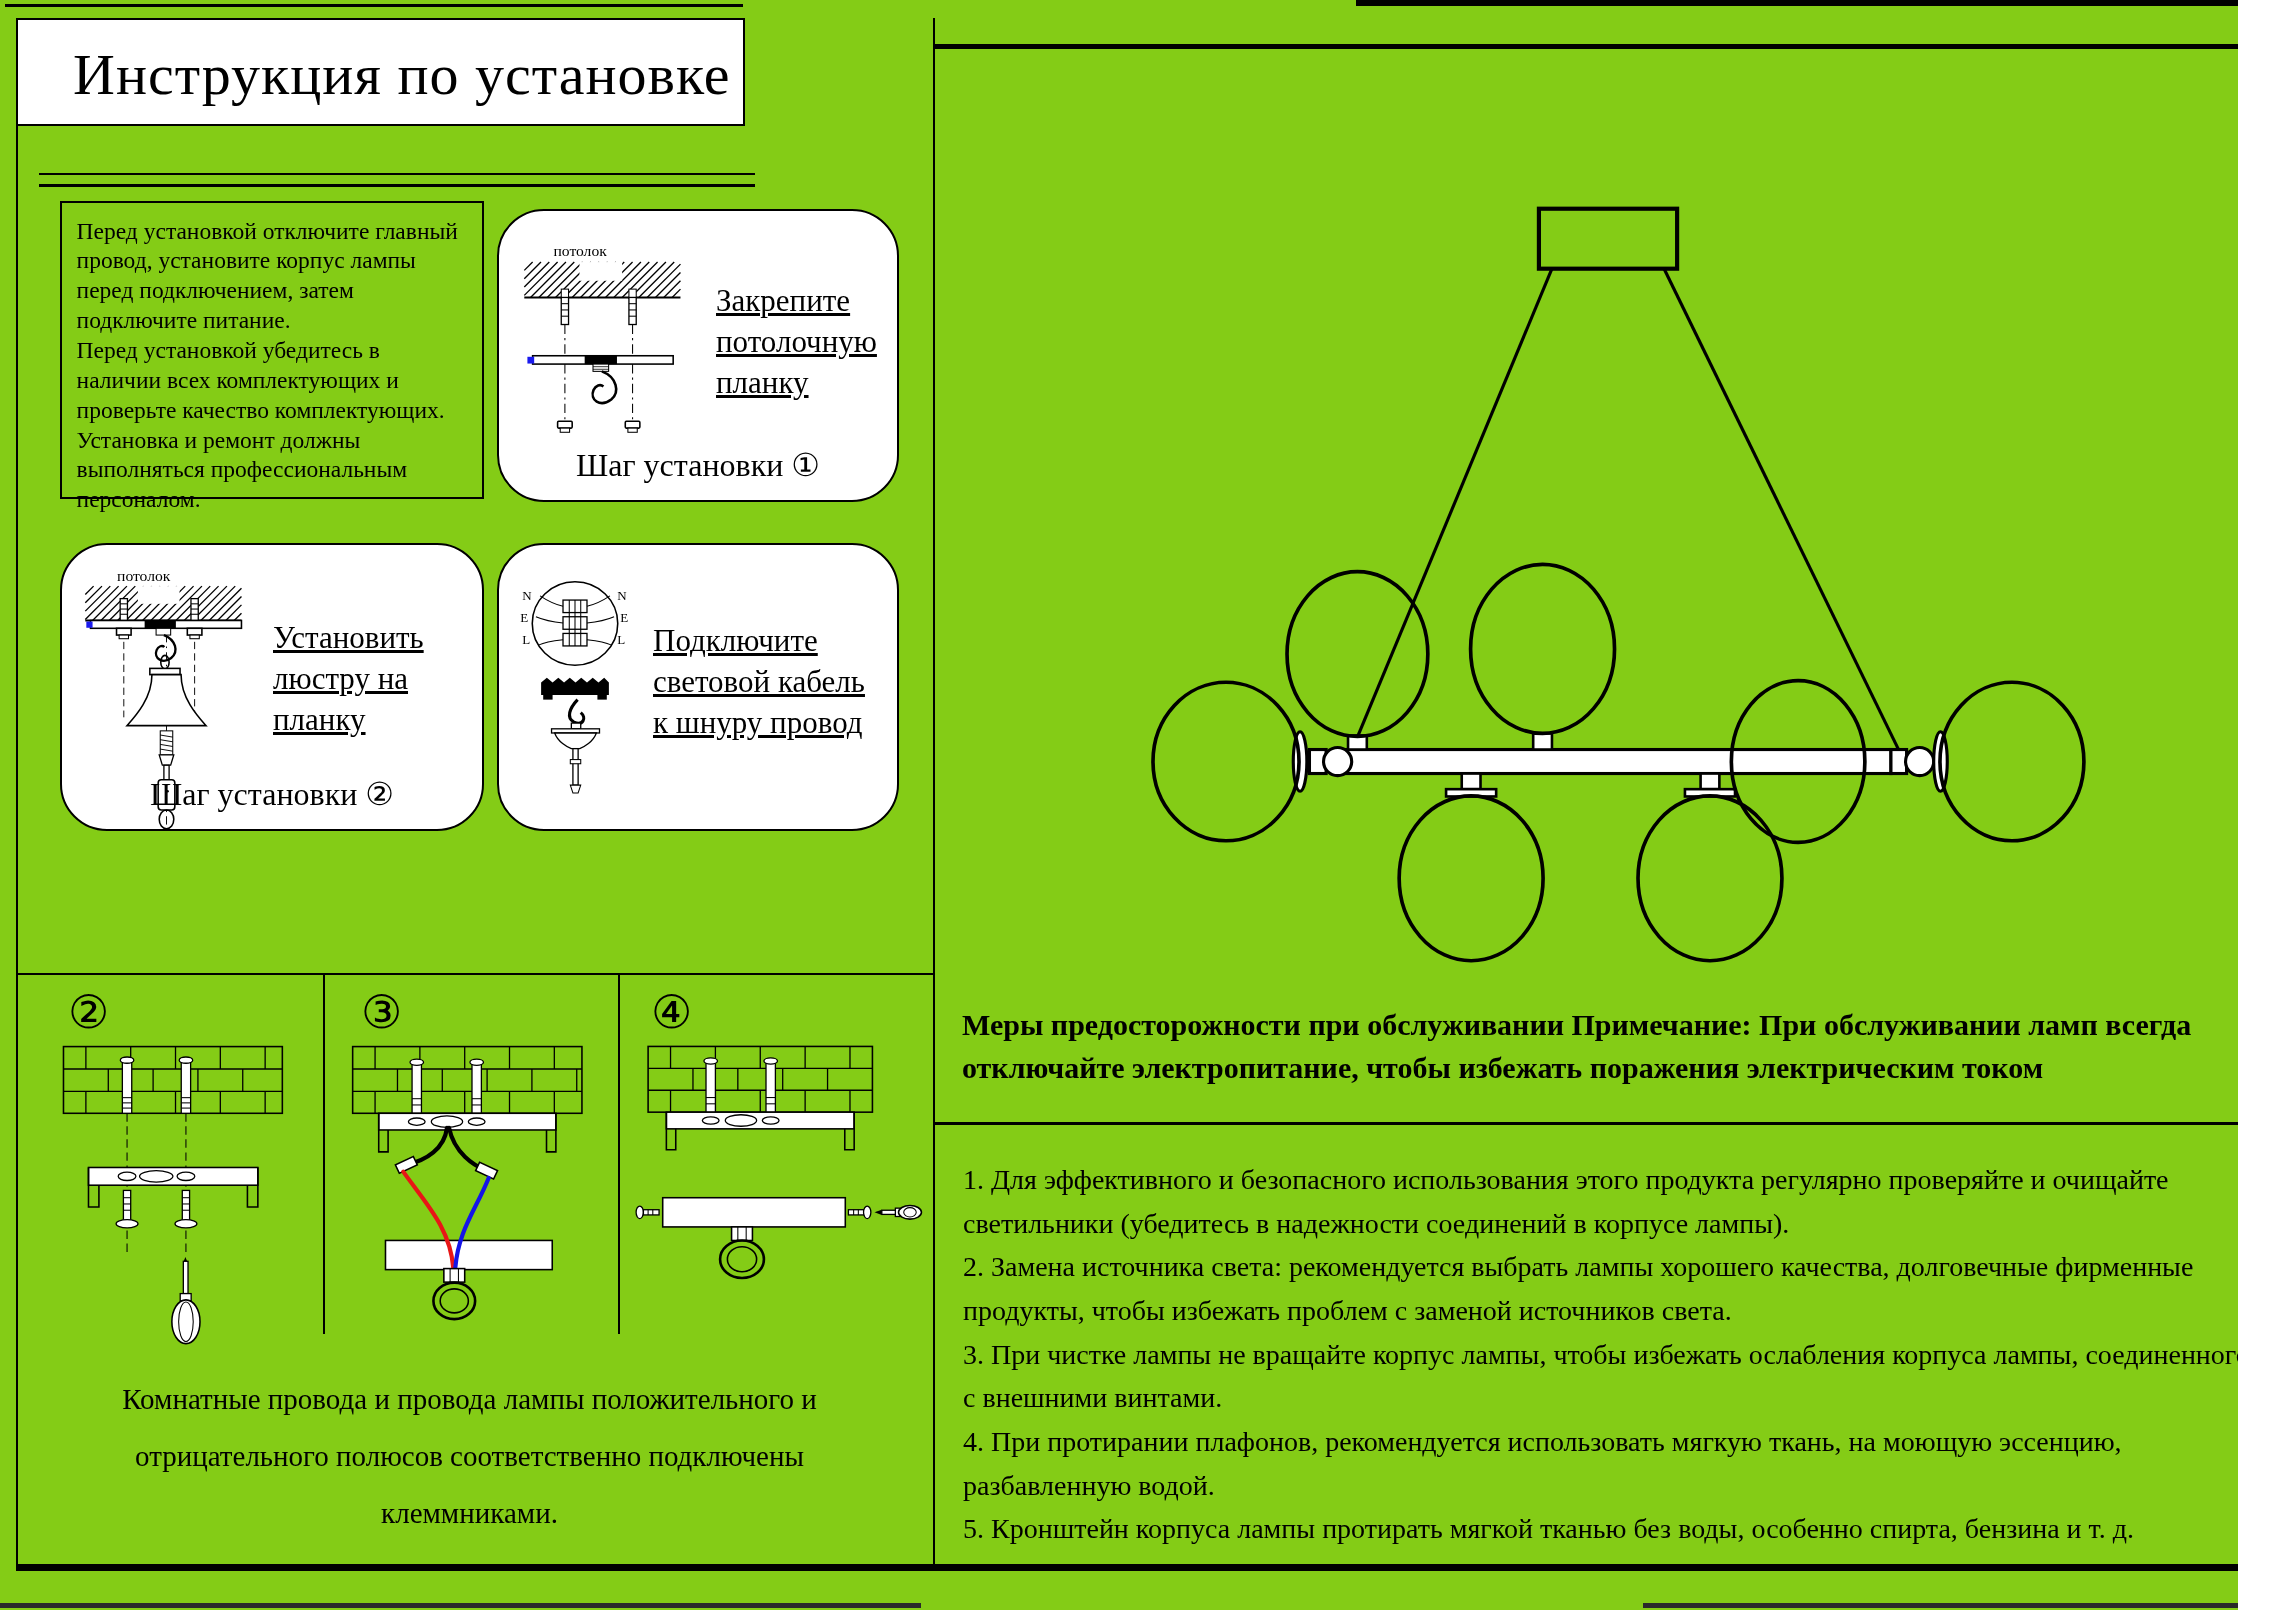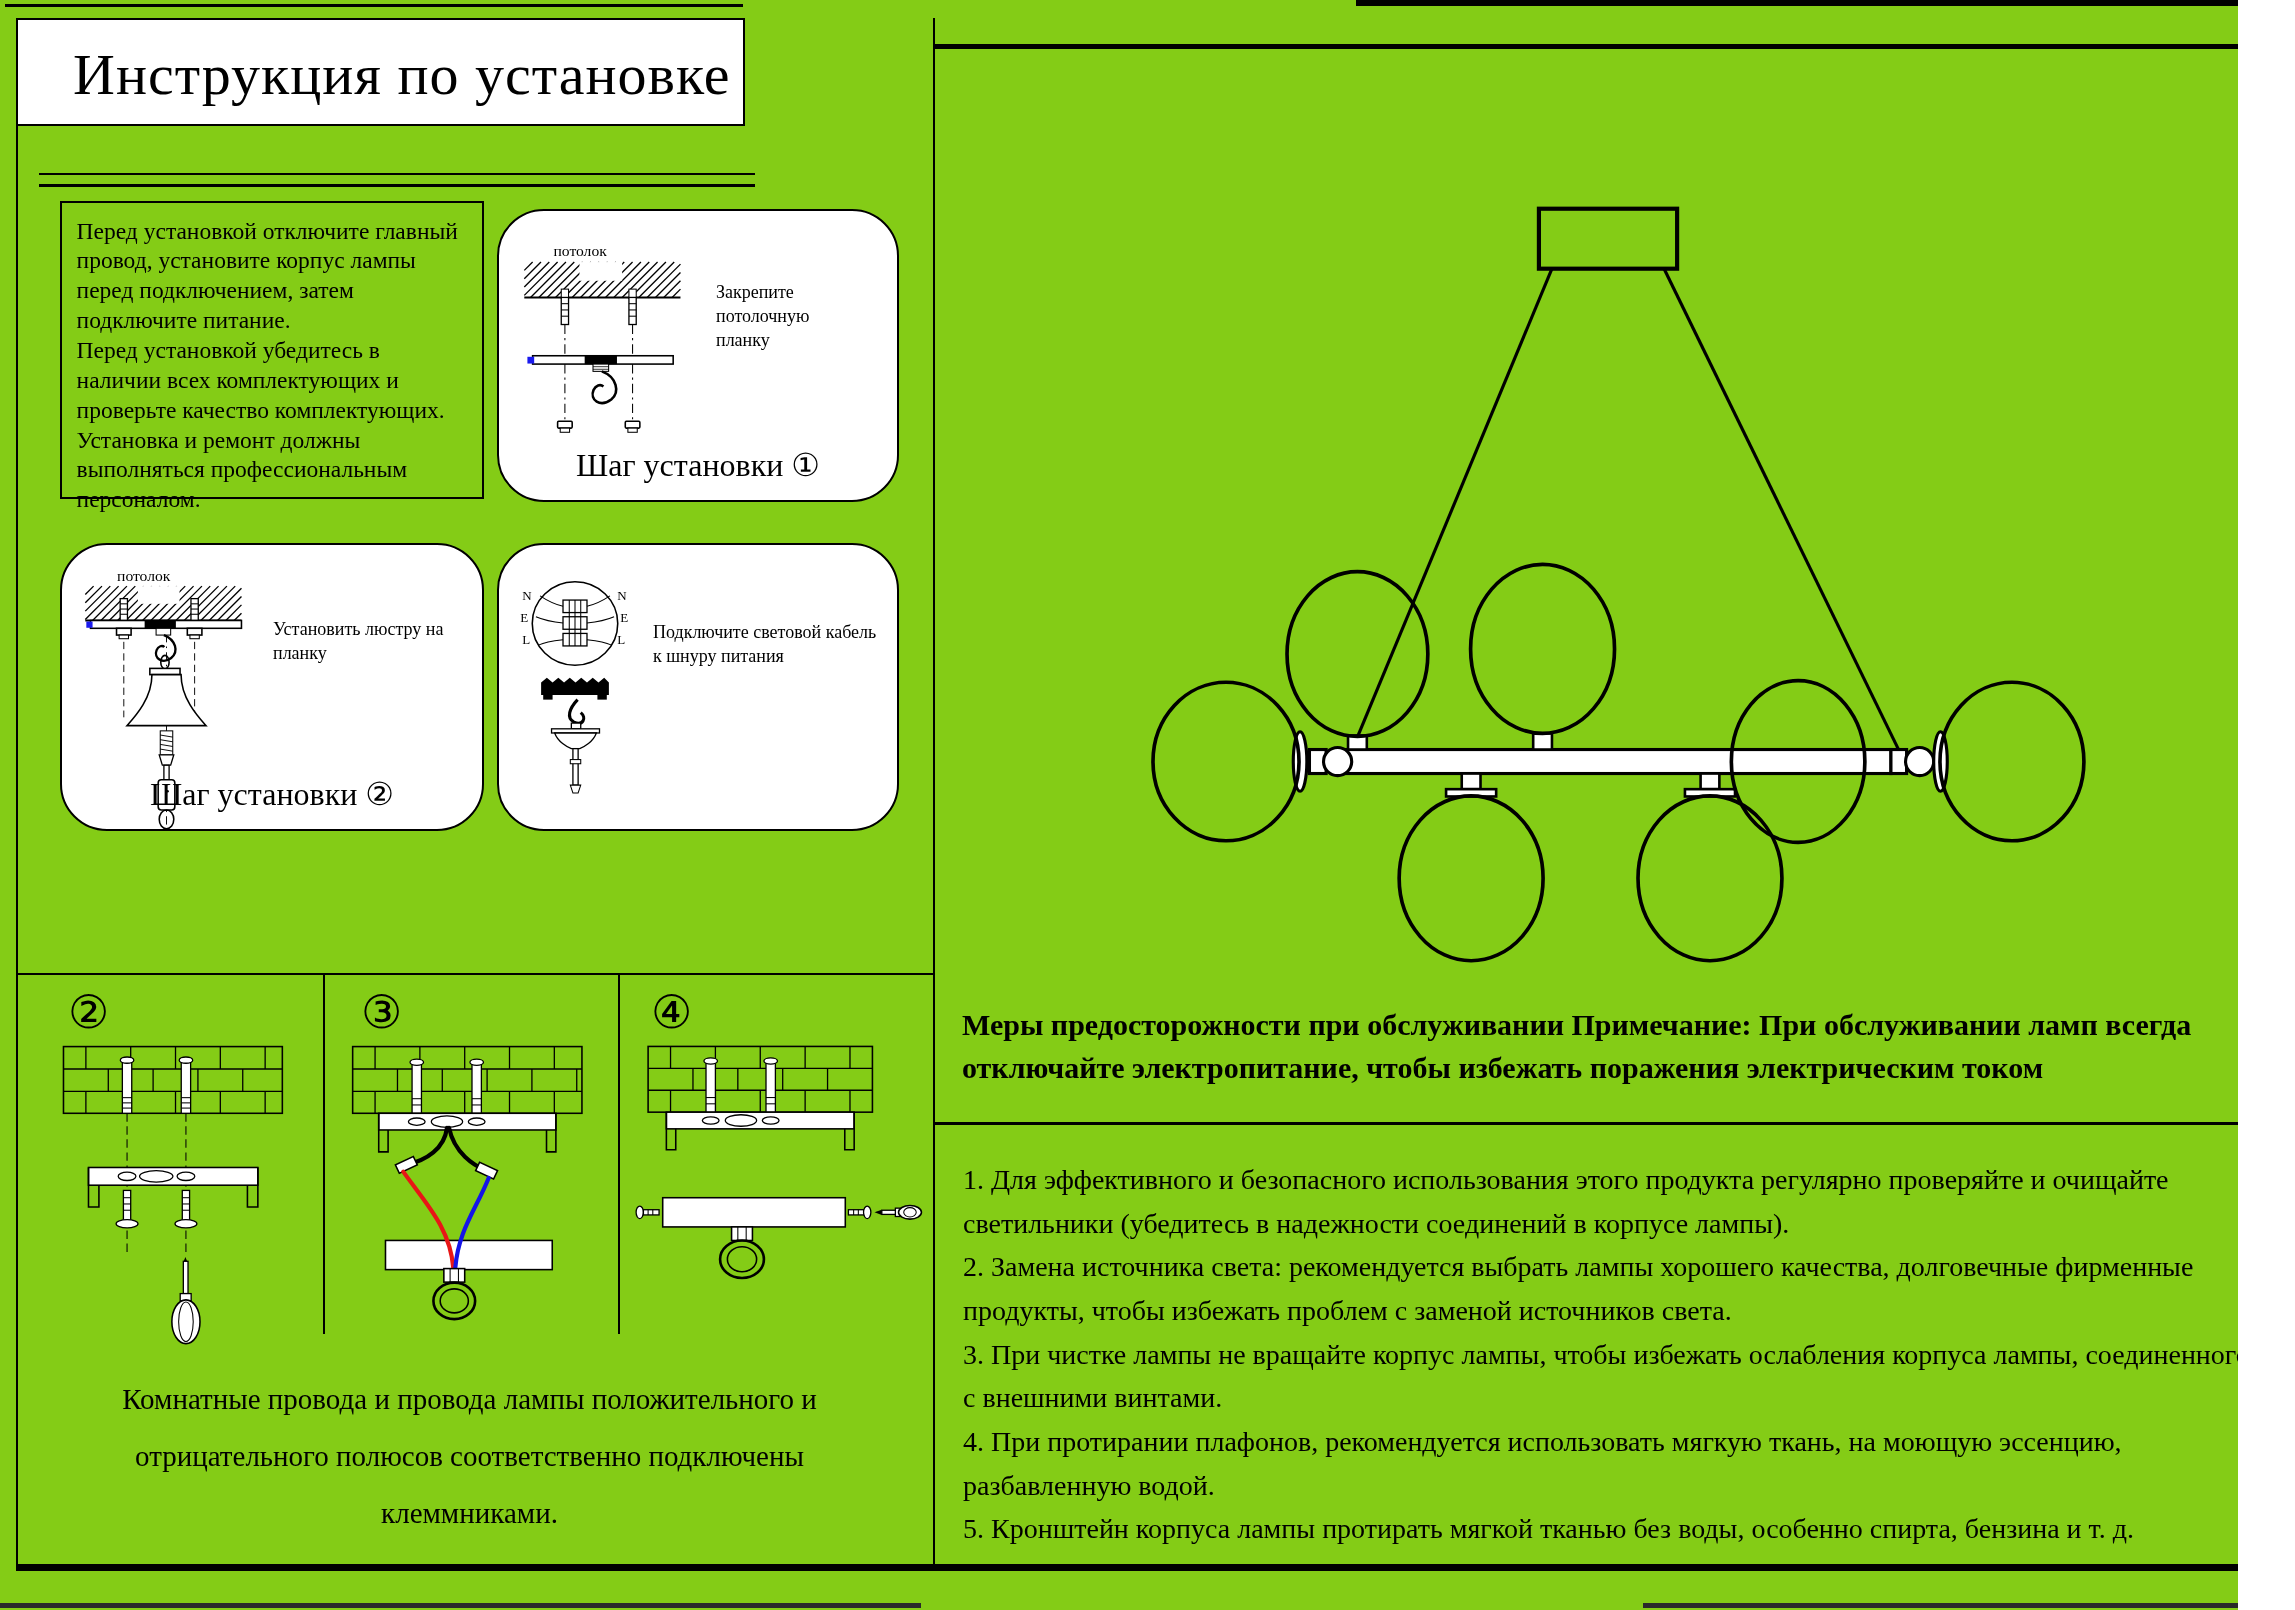--- a/index.html
+++ b/index.html
@@ -5,21 +5,21 @@
   html,body{margin:0;padding:0;background:#fff;}
   .page{position:relative;width:2238px;height:1610px;background:#84cc16;overflow:hidden;
         font-family:"Liberation Serif", serif;color:#000;}
   .ln{position:absolute;background:#000;}
   .box{position:absolute;border:2.1px solid #000;box-sizing:border-box;background:#fff;}
   .stepbox{position:absolute;border:2.6px solid #000;border-radius:47px;box-sizing:border-box;background:#fff;}
   .page-title{position:absolute;left:73px;top:46px;font-size:58px;line-height:1;letter-spacing:1px;}
   .warn{position:absolute;left:60px;top:201px;width:424px;height:298px;border:2.1px solid #000;
         box-sizing:border-box;padding:13.6px 13.6px 0 14.6px;}
   .warn p{margin:0;font-size:23.5px;line-height:1.27;}
-  .caption{position:absolute;font-size:18px;line-height:1.32;white-space:pre-line;}
+  .caption{position:absolute;font-size:31px;line-height:1.32;white-space:pre-line;text-decoration:underline;}
   .steplabel{position:absolute;left:0;right:0;bottom:15.7px;text-align:center;font-size:32px;}
   .cellnum{position:absolute;font-size:46px;line-height:1;}
   .wiring-note{position:absolute;left:78px;top:1371px;width:783px;text-align:center;
                font-size:29px;line-height:1.96;white-space:pre-line;}
   .safety{position:absolute;left:962px;top:1003px;width:1263px;font-size:30px;line-height:1.44;font-weight:bold;}
   .maint{position:absolute;left:963px;top:1158px;width:1294px;font-size:28px;line-height:1.56;}
   .maint div{margin:0;}
   svg{position:absolute;overflow:visible;}
   svg .s{stroke:#000;fill:none;}
   svg .sw{stroke:#000;fill:#fff;}
@@ -230,21 +230,21 @@
       <g>
         <rect class="sw" x="108" y="286" width="18" height="11" stroke-width="2.5"></rect>
         <rect class="sw" x="70" y="297" width="92" height="8" stroke-width="2.5"></rect>
         <path class="sw" d="M76,305 C82,322 100,332 108,335 L124,335 C132,332 150,322 156,305 Z" stroke-width="2.5"></path>
         <rect class="sw" x="111" y="335" width="10" height="70" stroke-width="2.5"></rect>
         <rect class="sw" x="106" y="356" width="20" height="8" stroke-width="2"></rect>
         <path class="sw" d="M106,405 h20 l-5,15 h-10 z" stroke-width="2"></path>
       </g>
     </svg>
     <div class="caption" style="left:154px;top:76px;width:235px;">Подключите световой кабель
-к шнуру питания</div>
+к шнуру провод</div>
   </div>
 
   <div class="ln" style="left:15.7px;top:973px;width:917px;height:2.1px;"></div>
   <div class="ln" style="left:323px;top:973px;width:1.6px;height:361px;"></div>
   <div class="ln" style="left:618px;top:973px;width:1.6px;height:361px;"></div>
 
   <span class="cellnum" style="left:68px;top:990px;">②</span>
   <span class="cellnum" style="left:361px;top:990px;">③</span>
   <span class="cellnum" style="left:651px;top:990px;">④</span>
 

